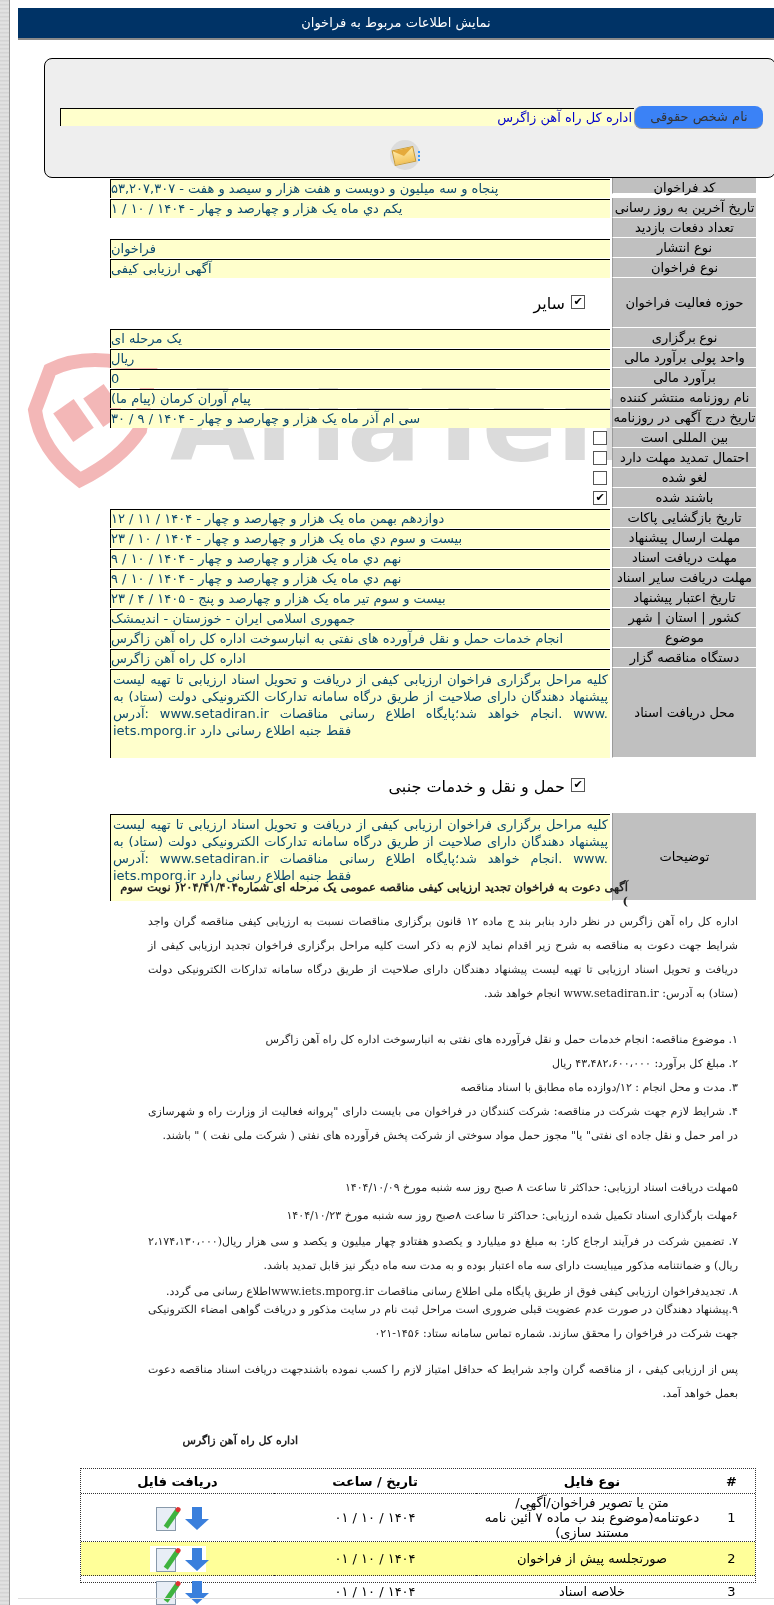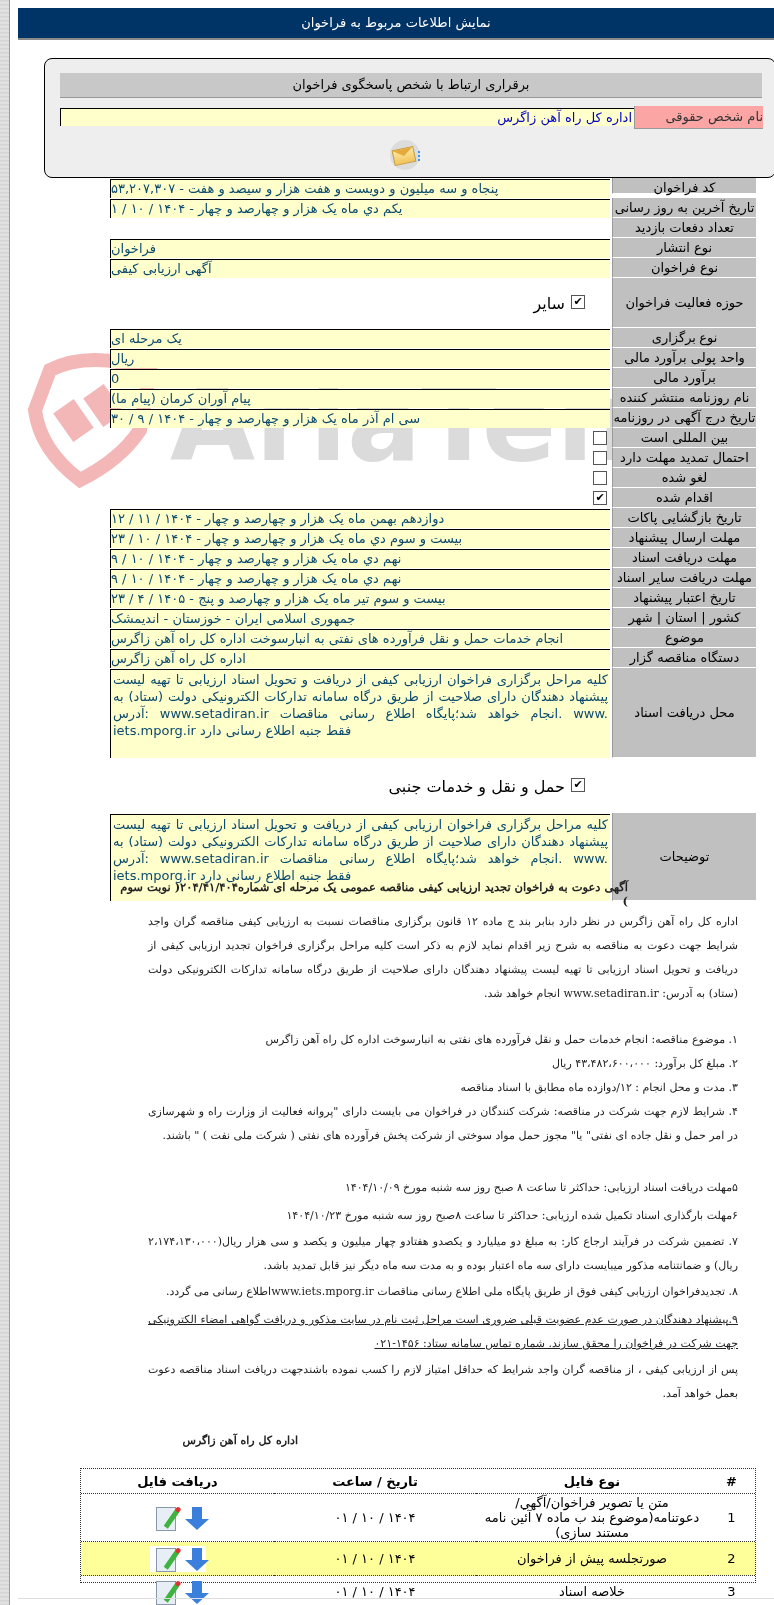--- a/index.html
+++ b/index.html
@@ -23,23 +23,24 @@
     position:absolute; left:26px; top:50px; width:730px; height:118px;
     border:1px solid #000; border-radius:8px; background:#eeeeee;
   }
   .contact-head {
     position:absolute; left:15px; top:14px; width:702px; height:24px;
     background:#c8c8c8; border-bottom:1px solid #999; text-align:center; line-height:24px;
     font-size:13px;
   }
   .contact-row { position:absolute; left:15px; top:47px; width:703px; height:20px; }
   .contact-label {
-    position:absolute; right:0; top:0; width:128px; height:22px; background:#fca5a5;
-    border-bottom:1px solid #999; border-left:1px solid #999; line-height:22px; color:#333;
+    position:absolute; right:0; top:0; width:128px; height:22px; background:#3b82f6;
+    border-bottom:1px solid #999; border-left:1px solid #999; text-align:center; line-height:22px; color:#333;
     font-size:13px;
+    border-radius:8px;
   }
   .contact-value {
     position:absolute; right:129px; top:2px; width:574px; height:18px; background:#ffffcc;
     border-top:1px solid #000; border-left:1px solid #000; color:#0000cc; line-height:18px; padding-right:2px;
     font-size:13px; box-sizing:border-box;
   }
   .mail-icon {
     position:absolute; left:345px; top:81px; width:30px; height:30px; border-radius:50%;
     background:#dcdcdc;
   }
@@ -98,21 +99,20 @@
 </style>
 </head>
 <body>
 
 <div class="left-strip"></div>
 
 <div class="page">
   <div class="title-bar">نمایش اطلاعات مربوط به فراخوان</div>
 
   <div class="contact-box">
-    <div class="contact-head">برقراری ارتباط با شخص پاسخگوی فراخوان</div>
     <div class="contact-row">
       <div class="contact-label">نام شخص حقوقی</div>
       <div class="contact-value">اداره کل راه آهن زاگرس</div>
     </div>
     <div class="mail-icon">
       <div class="env"></div>
       <div class="waves"></div>
     </div>
   </div>
 </div>
@@ -175,21 +175,21 @@
   </div>
   <div class="row" style="top:278px;height:20px;">
     <div class="lbl" style="height:20px;line-height:20px;">احتمال تمدید مهلت دارد</div>
     <div class="cb" style="right:149px;top:3px;"></div>
   </div>
   <div class="row" style="top:298px;height:20px;">
     <div class="lbl" style="height:20px;line-height:20px;">لغو شده</div>
     <div class="cb" style="right:149px;top:3px;"></div>
   </div>
   <div class="row" style="top:318px;height:20px;">
-    <div class="lbl" style="height:20px;line-height:20px;">اقدام شده</div>
+    <div class="lbl" style="height:20px;line-height:20px;">باشند شده</div>
     <div class="cb" style="right:149px;top:3px;">✔</div>
   </div>
   <div class="row" style="top:338px;height:20px;">
     <div class="lbl" style="height:20px;line-height:20px;">تاریخ بازگشایی پاکات</div>
     <div class="val" style="top:1px;height:19px;line-height:18px;">۱۲ / ۱۱ / ۱۴۰۴ - دوازدهم بهمن ماه یک هزار و چهارصد و چهار</div>
   </div>
   <div class="row" style="top:358px;height:20px;">
     <div class="lbl" style="height:20px;line-height:20px;">مهلت ارسال پیشنهاد</div>
     <div class="val" style="top:1px;height:19px;line-height:18px;">۲۳ / ۱۰ / ۱۴۰۴ - بیست و سوم دي ماه یک هزار و چهارصد و چهار</div>
   </div>
@@ -235,21 +235,21 @@
   <div class="s-title">آگهی دعوت به فراخوان تجدید ارزیابی کیفی مناقصه عمومی یک مرحله ای شماره۲۰۴/۴۱/۴۰۴( نوبت سوم )</div>
   <p style="top:32px;">اداره کل راه آهن زاگرس در نظر دارد بنابر بند ج ماده ۱۲ قانون برگزاری مناقصات نسبت به ارزیابی کیفی مناقصه گران واجد شرایط جهت دعوت به مناقصه به شرح زیر اقدام نماید لازم به ذکر است کلیه مراحل برگزاری فراخوان تجدید ارزیابی کیفی از دریافت و تحویل اسناد ارزیابی تا تهیه لیست پیشنهاد دهندگان دارای صلاحیت از طریق درگاه سامانه تدارکات الکترونیکی دولت (ستاد) به آدرس: www.setadiran.ir انجام خواهد شد.</p>
   <p style="top:150px;">۱. موضوع مناقصه: انجام خدمات حمل و نقل فرآورده های نفتی به انبارسوخت اداره کل راه آهن زاگرس</p>
   <p style="top:174px;">۲. مبلغ کل برآورد: ۴۳،۴۸۲،۶۰۰،۰۰۰ ریال</p>
   <p style="top:198px;">۳. مدت و محل انجام : ۱۲/دوازده ماه مطابق با اسناد مناقصه</p>
   <p style="top:222px;">۴. شرایط لازم جهت شرکت در مناقصه: شرکت کنندگان در فراخوان می بایست دارای "پروانه فعالیت از وزارت راه و شهرسازی در امر حمل و نقل جاده ای نفتی" یا" مجوز حمل مواد سوختی از شرکت پخش فرآورده های نفتی ( شرکت ملی نفت ) " باشند.</p>
   <p style="top:298px;">۵مهلت دریافت اسناد ارزیابی: حداکثر تا ساعت ۸ صبح روز سه شنبه مورخ ۱۴۰۴/۱۰/۰۹</p>
   <p style="top:326px;">۶مهلت بارگذاری اسناد تکمیل شده ارزیابی: حداکثر تا ساعت ۸صبح روز سه شنبه مورخ ۱۴۰۴/۱۰/۲۳</p>
   <p style="top:352px;">۷. تضمین شرکت در فرآیند ارجاع کار: به مبلغ دو میلیارد و یکصدو هفتادو چهار میلیون و یکصد و سی هزار ریال(۲،۱۷۴،۱۳۰،۰۰۰ ریال) و ضمانتنامه مذکور میبایست دارای سه ماه اعتبار بوده و به مدت سه ماه دیگر نیز قابل تمدید باشد.</p>
   <p style="top:402px;">۸. تجدیدفراخوان ارزیابی کیفی فوق از طریق پایگاه ملی اطلاع رسانی مناقصات www.iets.mporg.irاطلاع رسانی می گردد.</p>
-  <p style="top:430px;text-decoration:underline;">۹.پیشنهاد دهندگان در صورت عدم عضویت قبلی ضروری است مراحل ثبت نام در سایت مذکور و دریافت گواهی امضاء الکترونیکی جهت شرکت در فراخوان را محقق سازند. شماره تماس سامانه ستاد: ۱۴۵۶-۰۲۱</p>
+  <p style="top:420px;">۹.پیشنهاد دهندگان در صورت عدم عضویت قبلی ضروری است مراحل ثبت نام در سایت مذکور و دریافت گواهی امضاء الکترونیکی جهت شرکت در فراخوان را محقق سازند. شماره تماس سامانه ستاد: ۱۴۵۶-۰۲۱</p>
   <p style="top:480px;">پس از ارزیابی کیفی ، از مناقصه گران واجد شرایط که حداقل امتیاز لازم را کسب نموده باشندجهت دریافت اسناد مناقصه دعوت بعمل خواهد آمد.</p>
   <div class="sig" style="top:556px;">اداره کل راه آهن زاگرس</div>
 </div>
 
 <div class="files">
   <table>
     <thead>
       <tr>
         <th style="width:45px;">#</th>
         <th style="width:230px;">نوع فایل</th>

